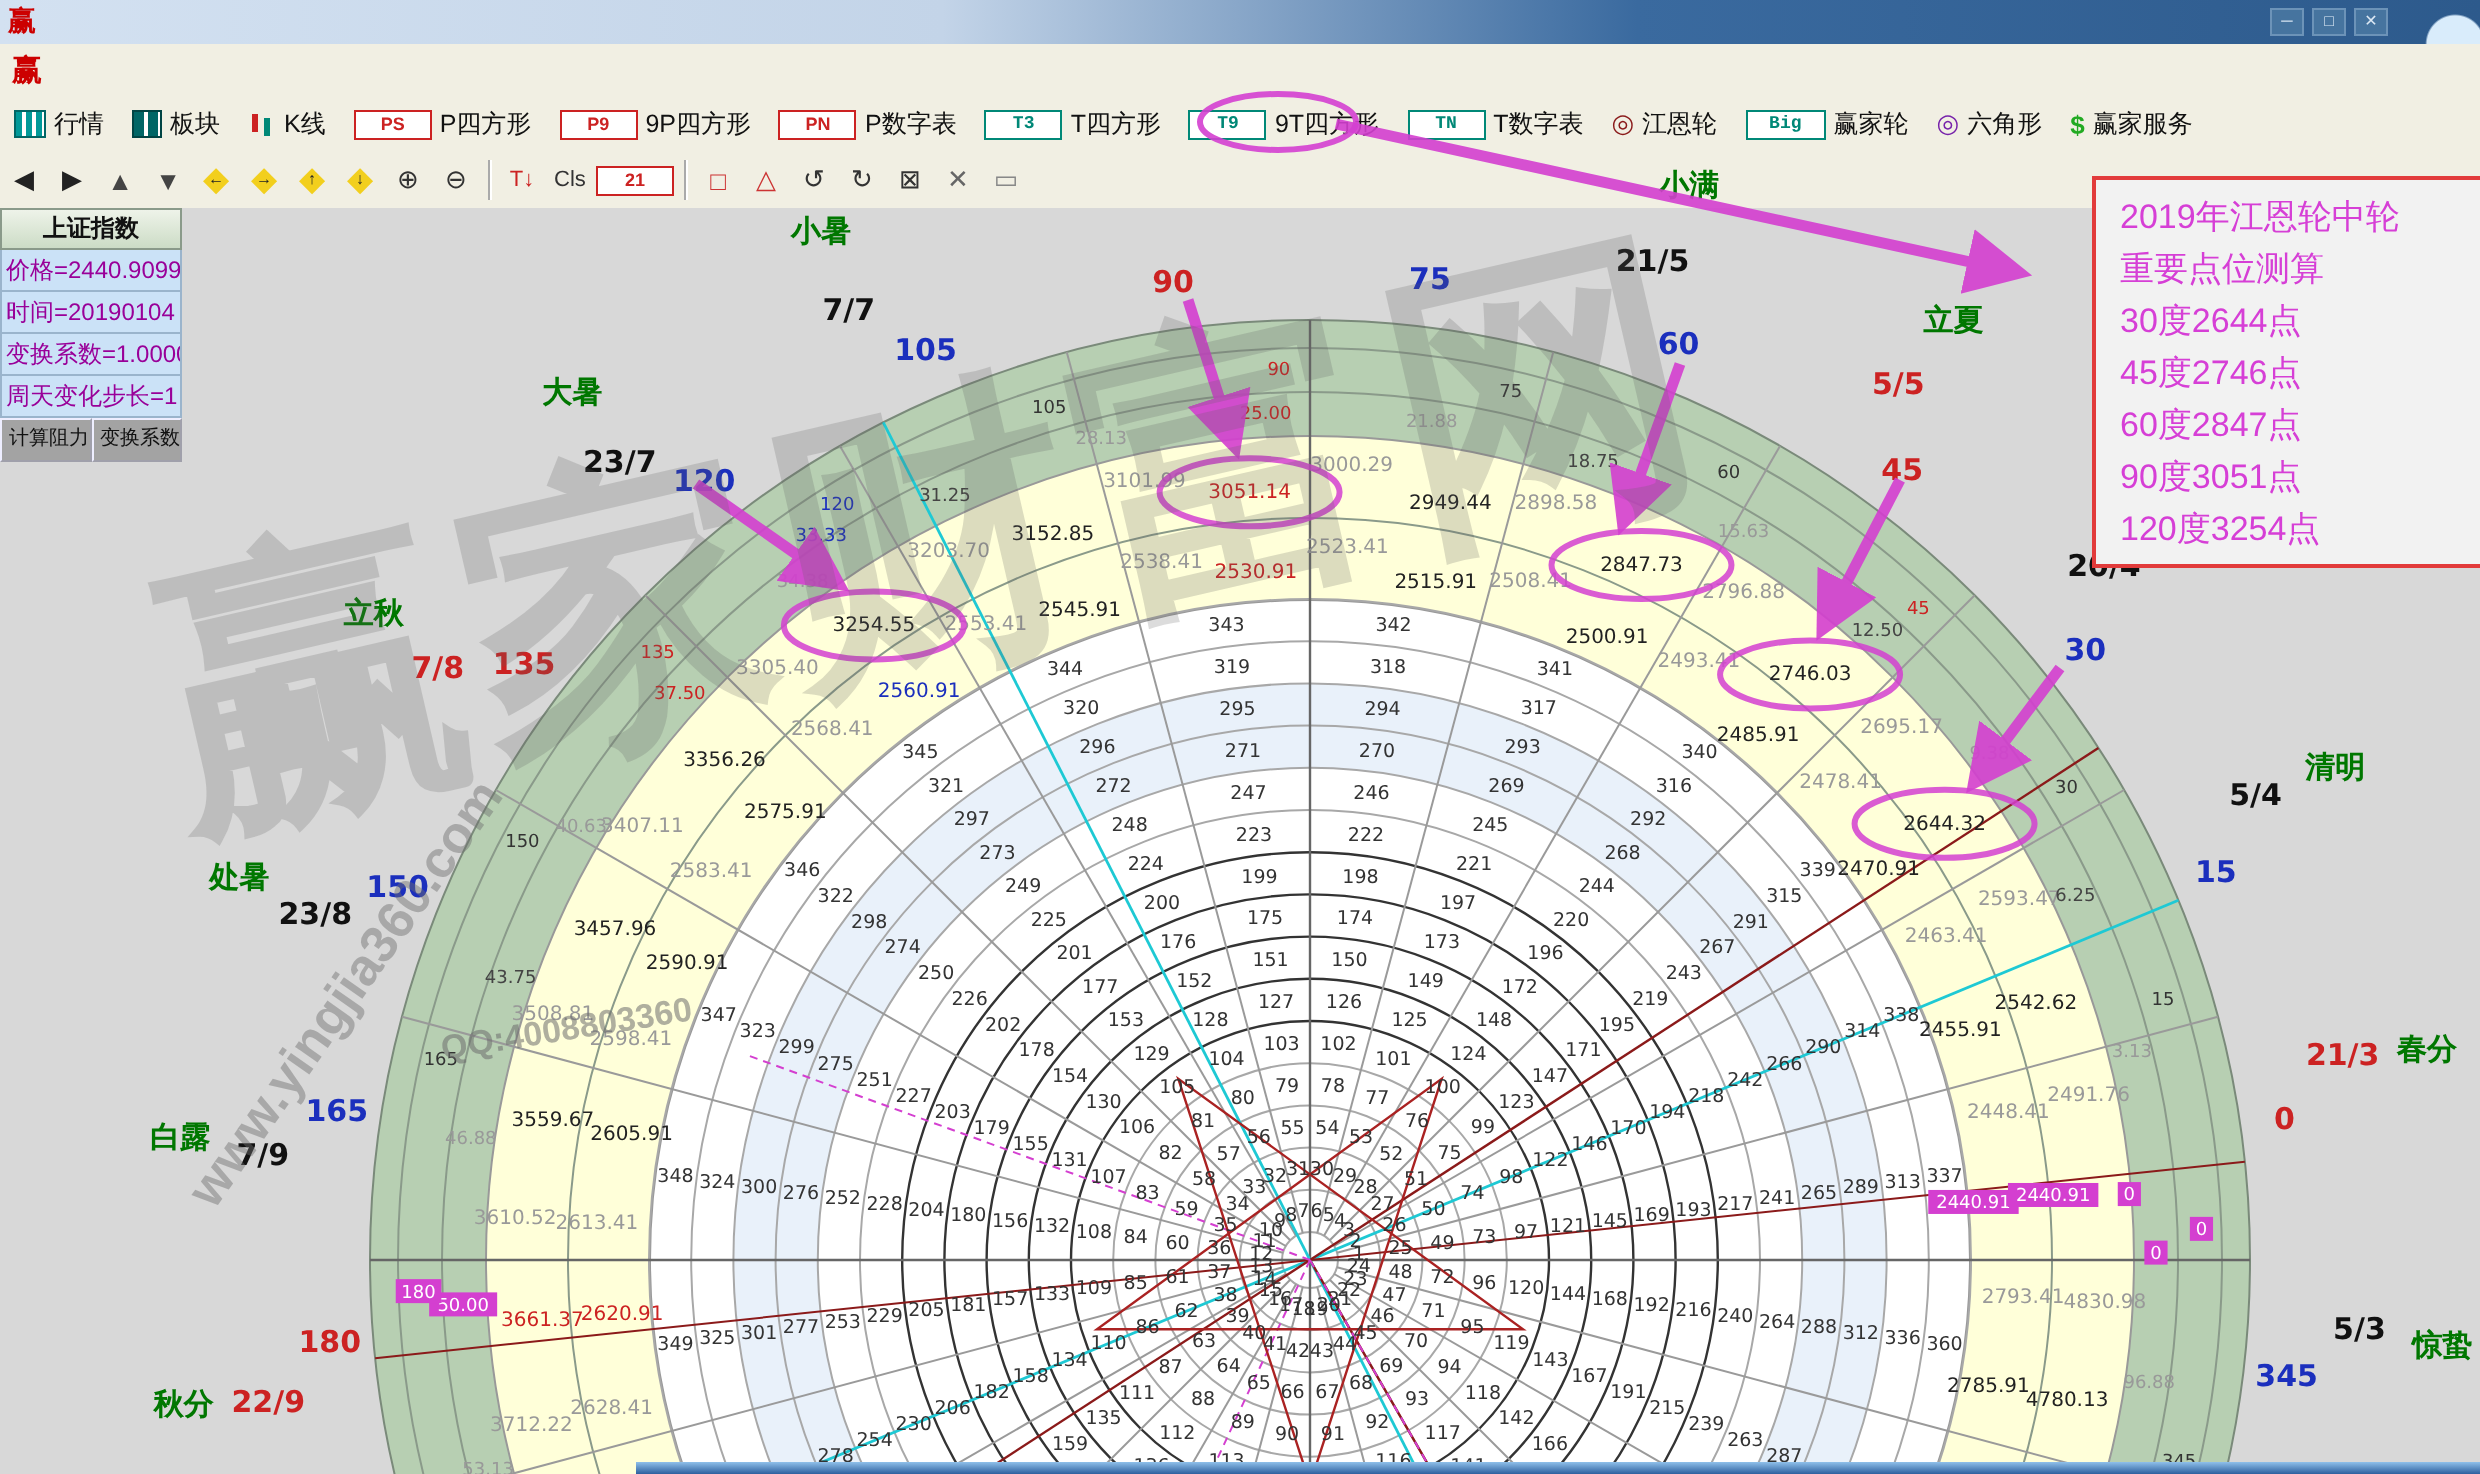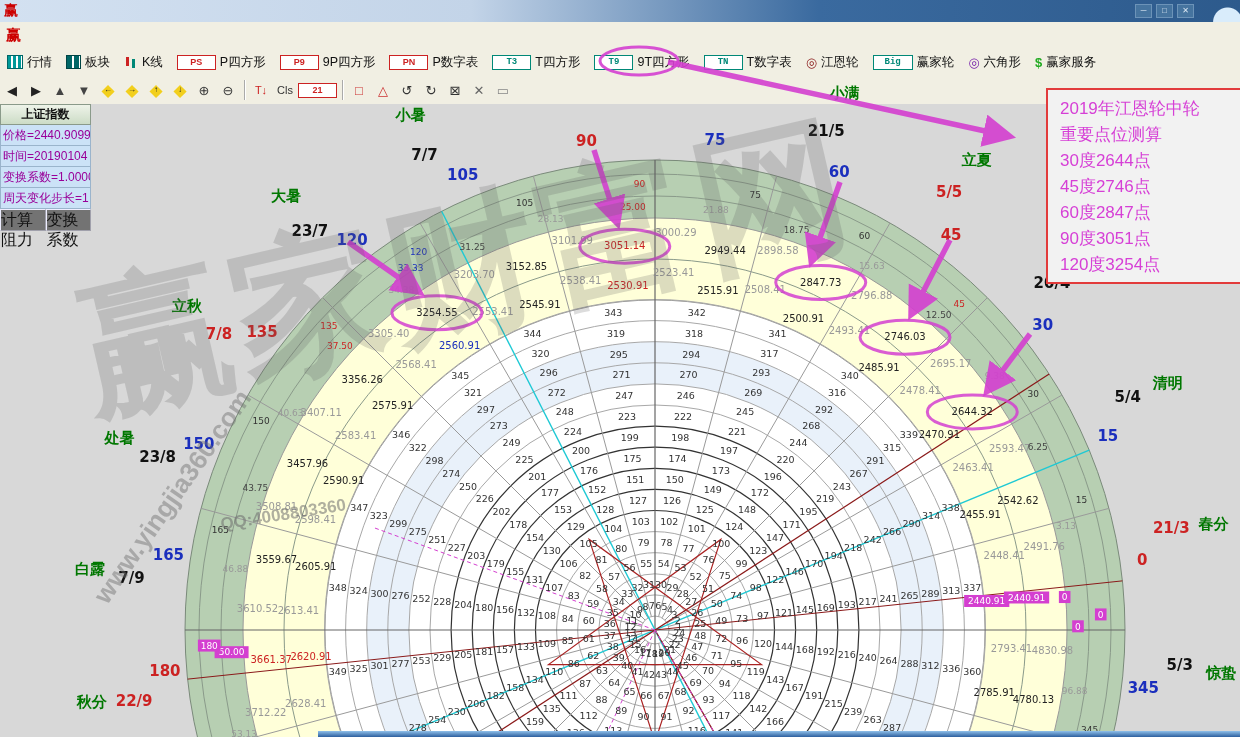--- a/index.html
+++ b/index.html
@@ -50,22 +50,22 @@
   
   .chart-area{position:absolute;top:104px;left:0;right:0;bottom:0;background:#d8d8d8;}
   svg.overlay{position:absolute;top:0;left:0;z-index:5;pointer-events:none;}
   
   .panel{position:absolute;top:104px;left:0;width:91px;z-index:10;font-size:12px;}
   .panel .hdr{background:linear-gradient(#eef3e9,#ccdcc6);border:1px solid #8a9a8a;
     text-align:center;font-weight:bold;color:#111;height:19px;line-height:19px;}
   .panel .row{background:#cbe2f7;border:1px solid #9ab4cc;border-top:none;color:#909;
     height:20px;line-height:20px;padding:0 2px;white-space:nowrap;overflow:hidden;}
   .panel .btns{display:flex;}
-  .panel .btns div{flex:1;background:#737373;border:1px outset #eef;color:#111;
-    text-align:left;height:20px;line-height:20px;font-size:16px;cursor:default;}
+  .panel .btns div{flex:1;background:#a3a3a3;border:1px outset #eef;color:#111;
+    text-align:right;height:20px;line-height:20px;font-size:10px;cursor:default;}
   
   .anno-box{position:absolute;left:1046px;top:88px;width:188px;z-index:10;
     border:2px solid #e23b3b;background:#f2f2f2;padding:6px 4px 4px 12px;}
   .anno-box div{color:#d63fd6;font-size:17px;line-height:26px;white-space:nowrap;}
   
   .wm{position:absolute;z-index:6;pointer-events:none;white-space:nowrap;}
   .wm-brand{left:58px;top:258px;font-size:152px;font-weight:bold;letter-spacing:6px;
     color:rgba(95,95,95,0.22);transform:rotate(-13deg);transform-origin:left top;}
   .wm-url{left:100px;top:585px;font-size:26px;font-weight:bold;color:rgba(110,110,110,0.45);
     transform:rotate(-55deg);transform-origin:left center;}

